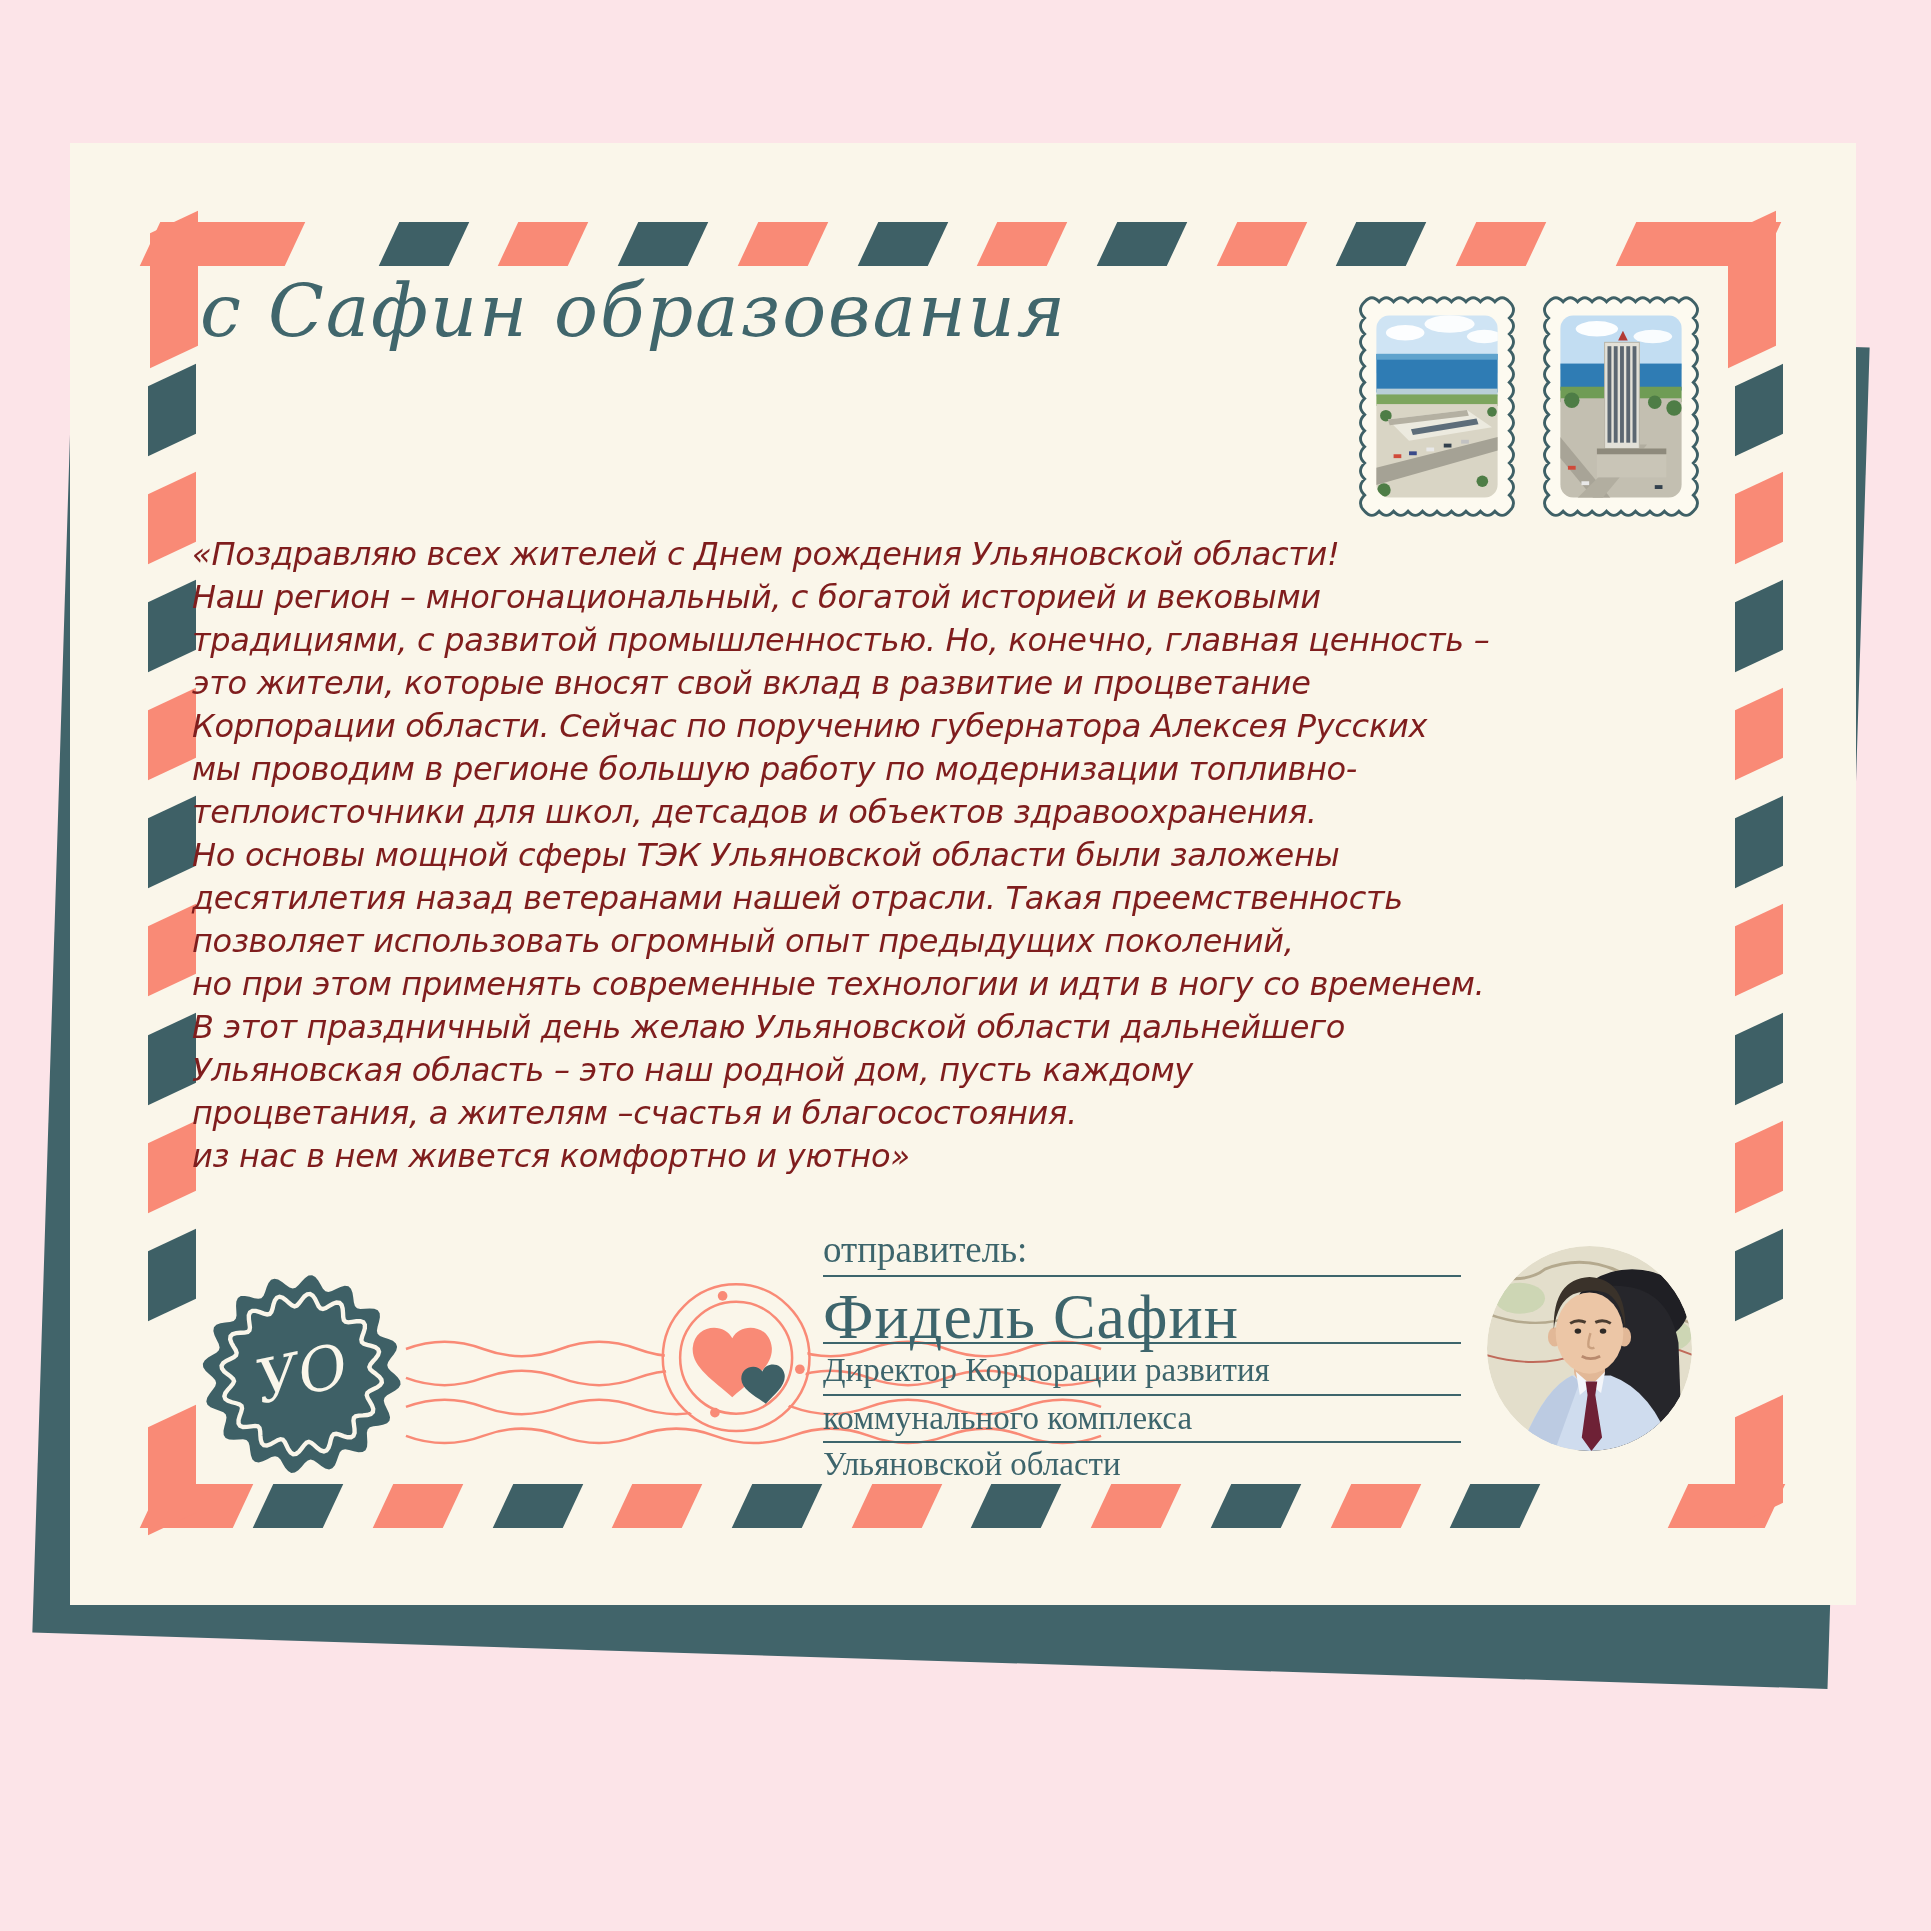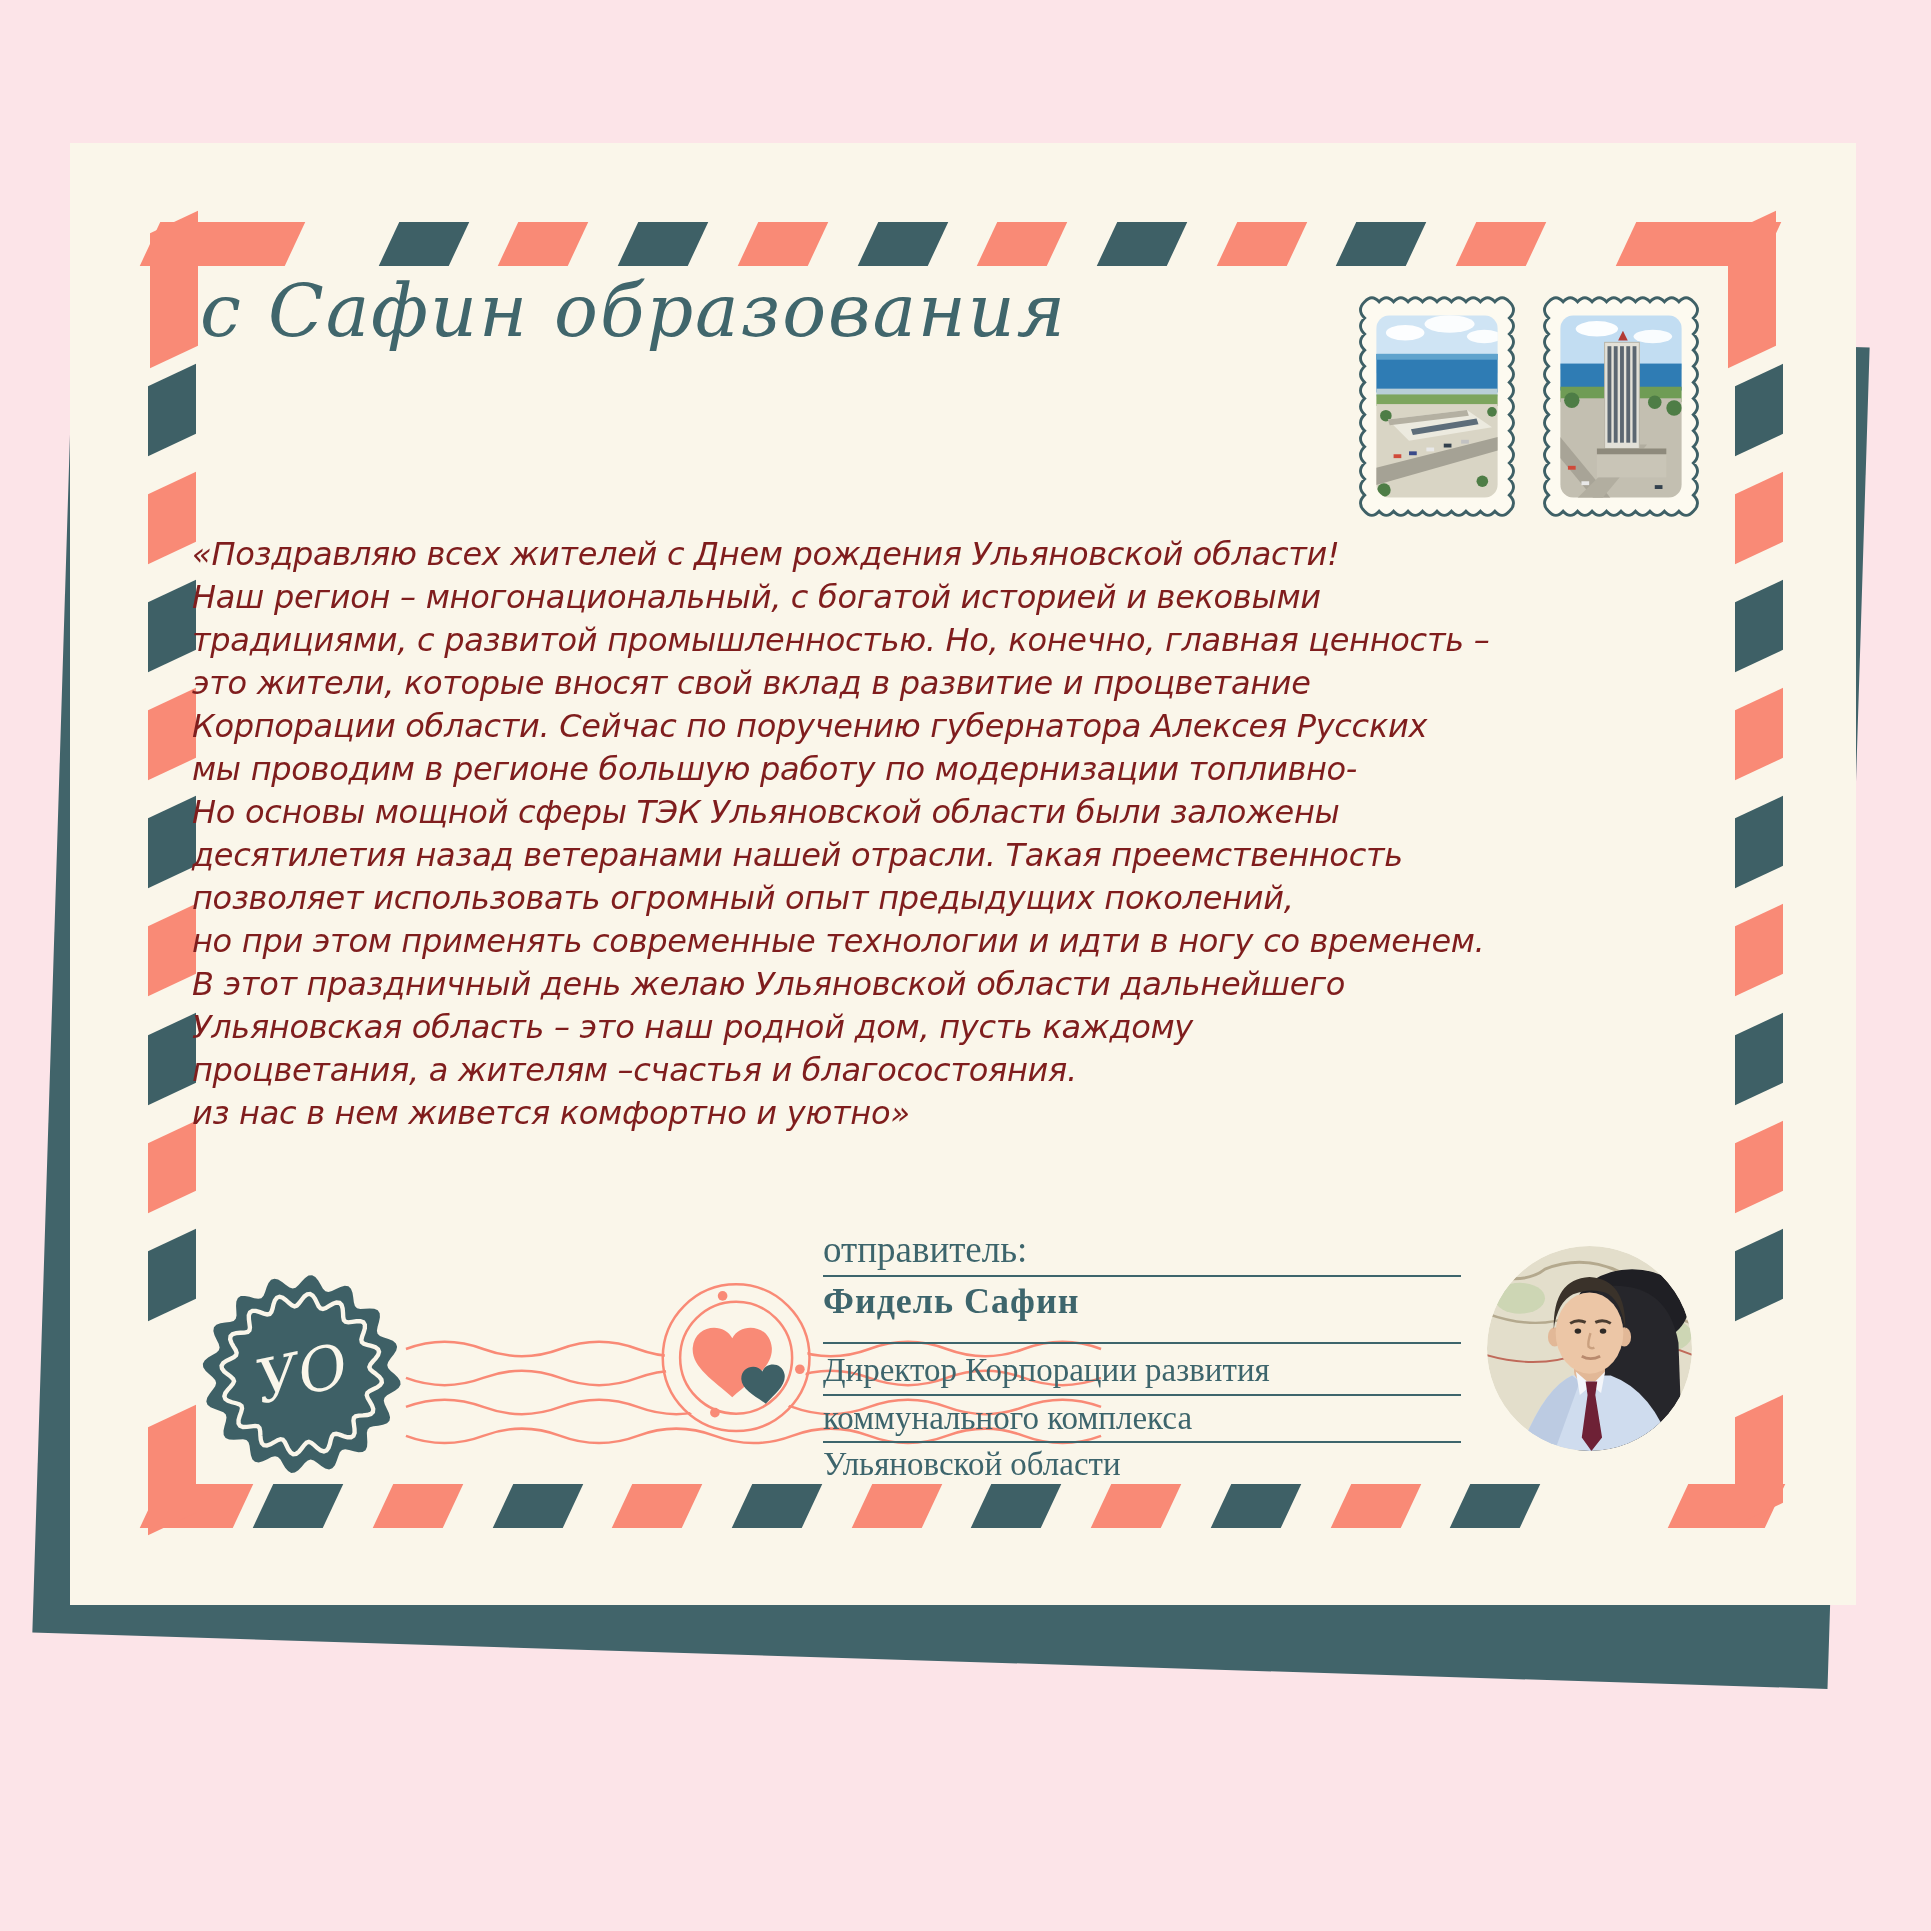--- a/index.html
+++ b/index.html
@@ -38,21 +38,21 @@
   .stamp.s1{left:1285px;}
   .stamp.s2{left:1469px;}
 
   .decor-svg{position:absolute;left:0;top:0;width:1786px;height:1462px;}
 
   .sender{position:absolute;left:753px;top:0;width:638px;color:#3d656c;
     font-family:"Liberation Serif", serif;}
   .sender .row{position:absolute;left:0;width:638px;}
   .sender .rule{position:absolute;left:0;width:638px;height:0;border-top:2.9px solid #3d656c;}
   .sender-label{top:1085px;font-size:37px;}
-  .sender-name{top:1137px;font-size:36px;font-weight:bold;letter-spacing:1px;}
+  .sender-name{top:1137px;font-size:64px;font-weight:normal;letter-spacing:1px;}
   .sender-role{font-size:33px;}
   .r1{top:1132px;} .r2{top:1199px;} .r3{top:1251px;} .r4{top:1298px;}
   .role1{top:1209px;} .role2{top:1257px;} .role3{top:1303px;}
 
   .photo{
     position:absolute;left:1417px;top:1103px;width:205px;height:205px;
     border-radius:50%;overflow:hidden;
   }
 </style>
 </head>
@@ -193,20 +193,21 @@
     </svg>
   </div>
 
   <div class="quote" id="quote">
       <div>«Поздравляю всех жителей с Днем рождения Ульяновской области!</div>
       <div>Наш регион – многонациональный, с богатой историей и вековыми</div>
       <div>традициями, с развитой промышленностью. Но, конечно, главная ценность –</div>
       <div>это жители, которые вносят свой вклад в развитие и процветание</div>
       <div>Корпорации области. Сейчас по поручению губернатора Алексея Русских</div>
       <div>мы проводим в регионе большую работу по модернизации топливно-</div>
+      <div>теплоисточники для школ, детсадов и объектов здравоохранения.</div>
       <div>Но основы мощной сферы ТЭК Ульяновской области были заложены</div>
       <div>десятилетия назад ветеранами нашей отрасли. Такая преемственность</div>
       <div>позволяет использовать огромный опыт предыдущих поколений,</div>
       <div>но при этом применять современные технологии и идти в ногу со временем.</div>
       <div>В этот праздничный день желаю Ульяновской области дальнейшего</div>
       <div>Ульяновская область – это наш родной дом, пусть каждому</div>
       <div>процветания, а жителям –счастья и благосостояния.</div>
       <div>из нас в нем живется комфортно и уютно»</div>
     </div>
 

